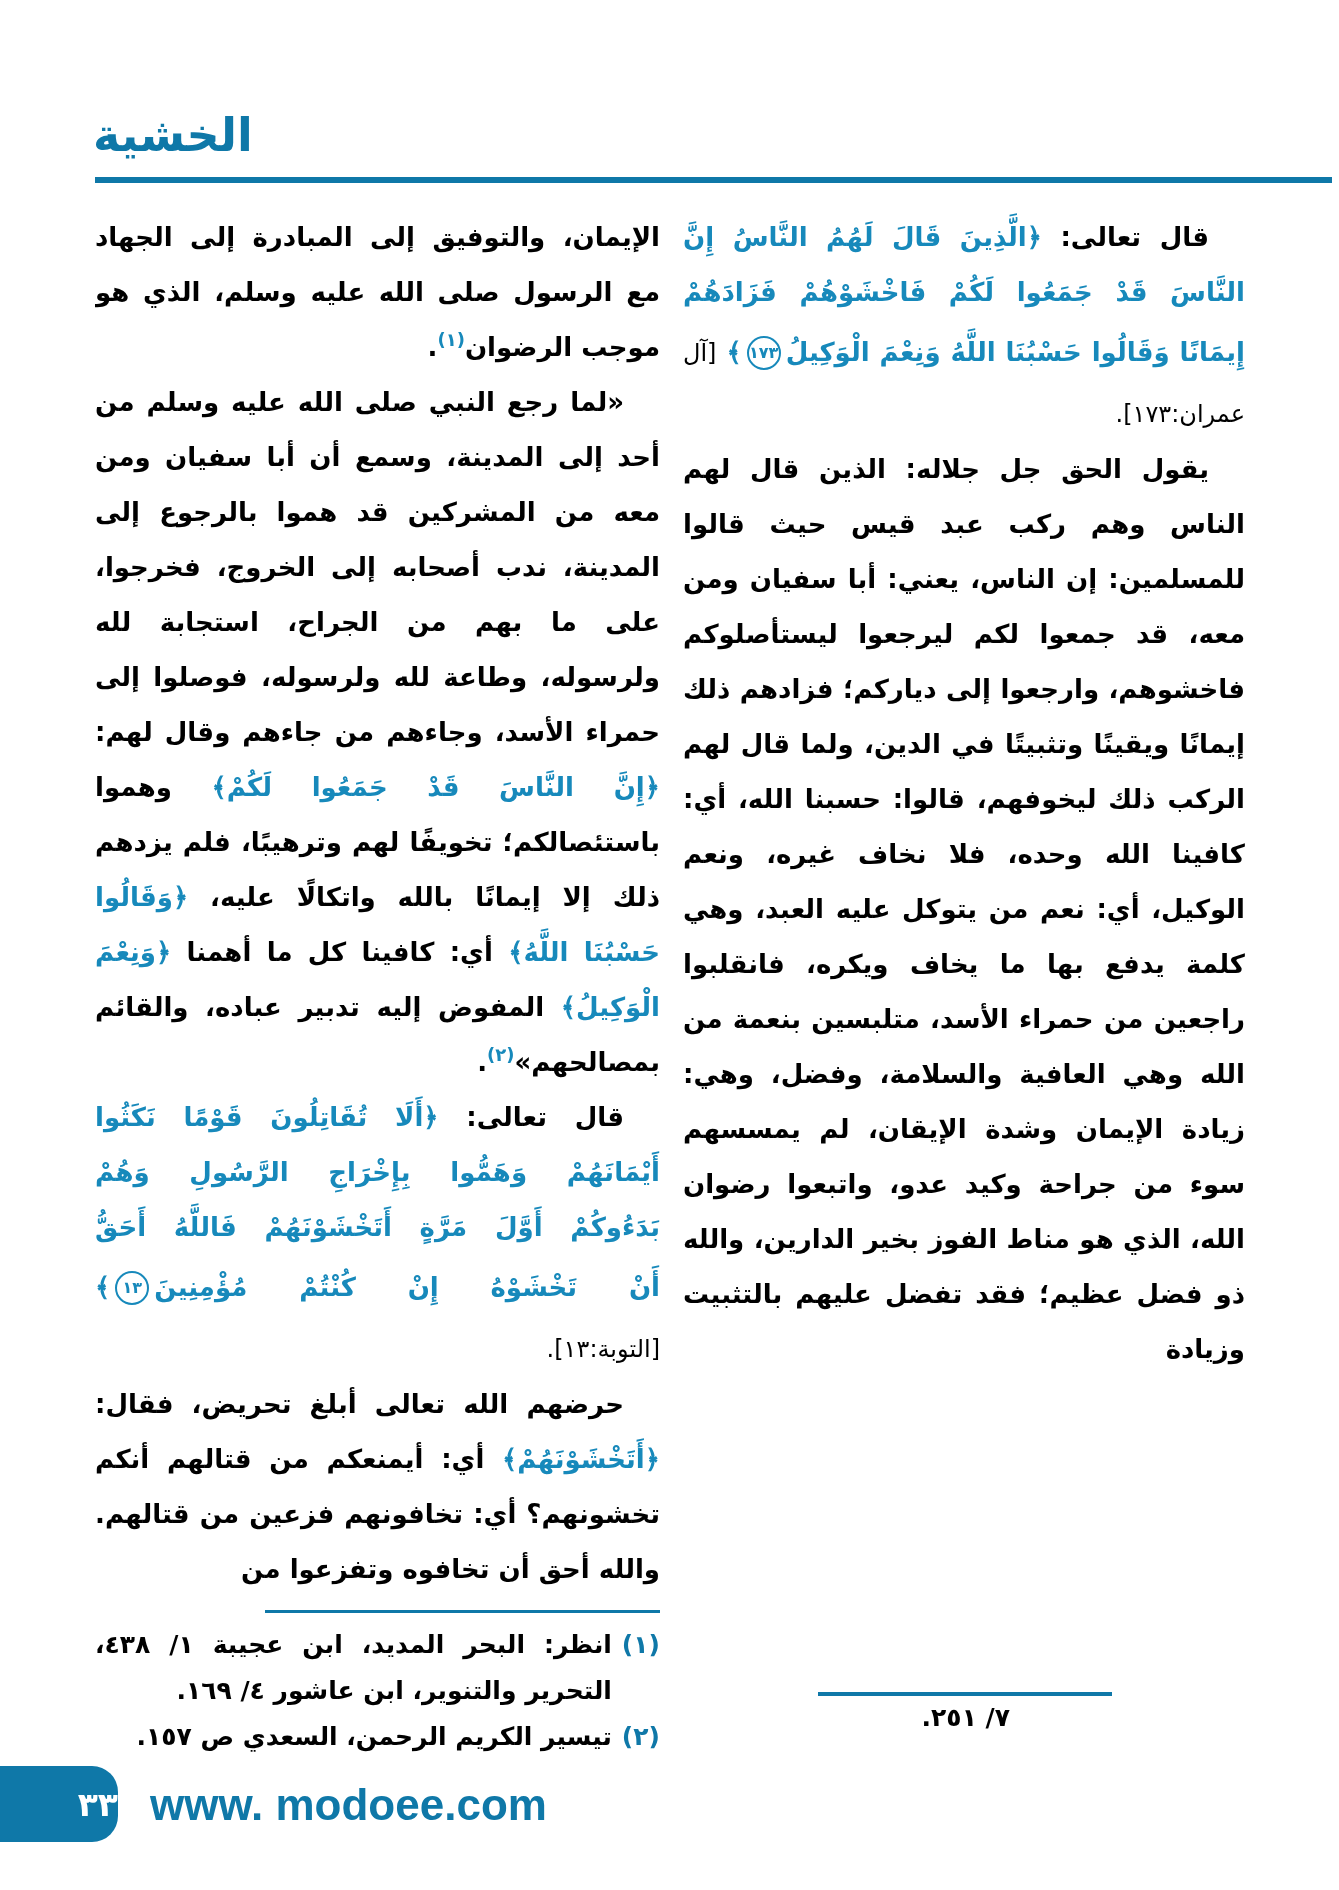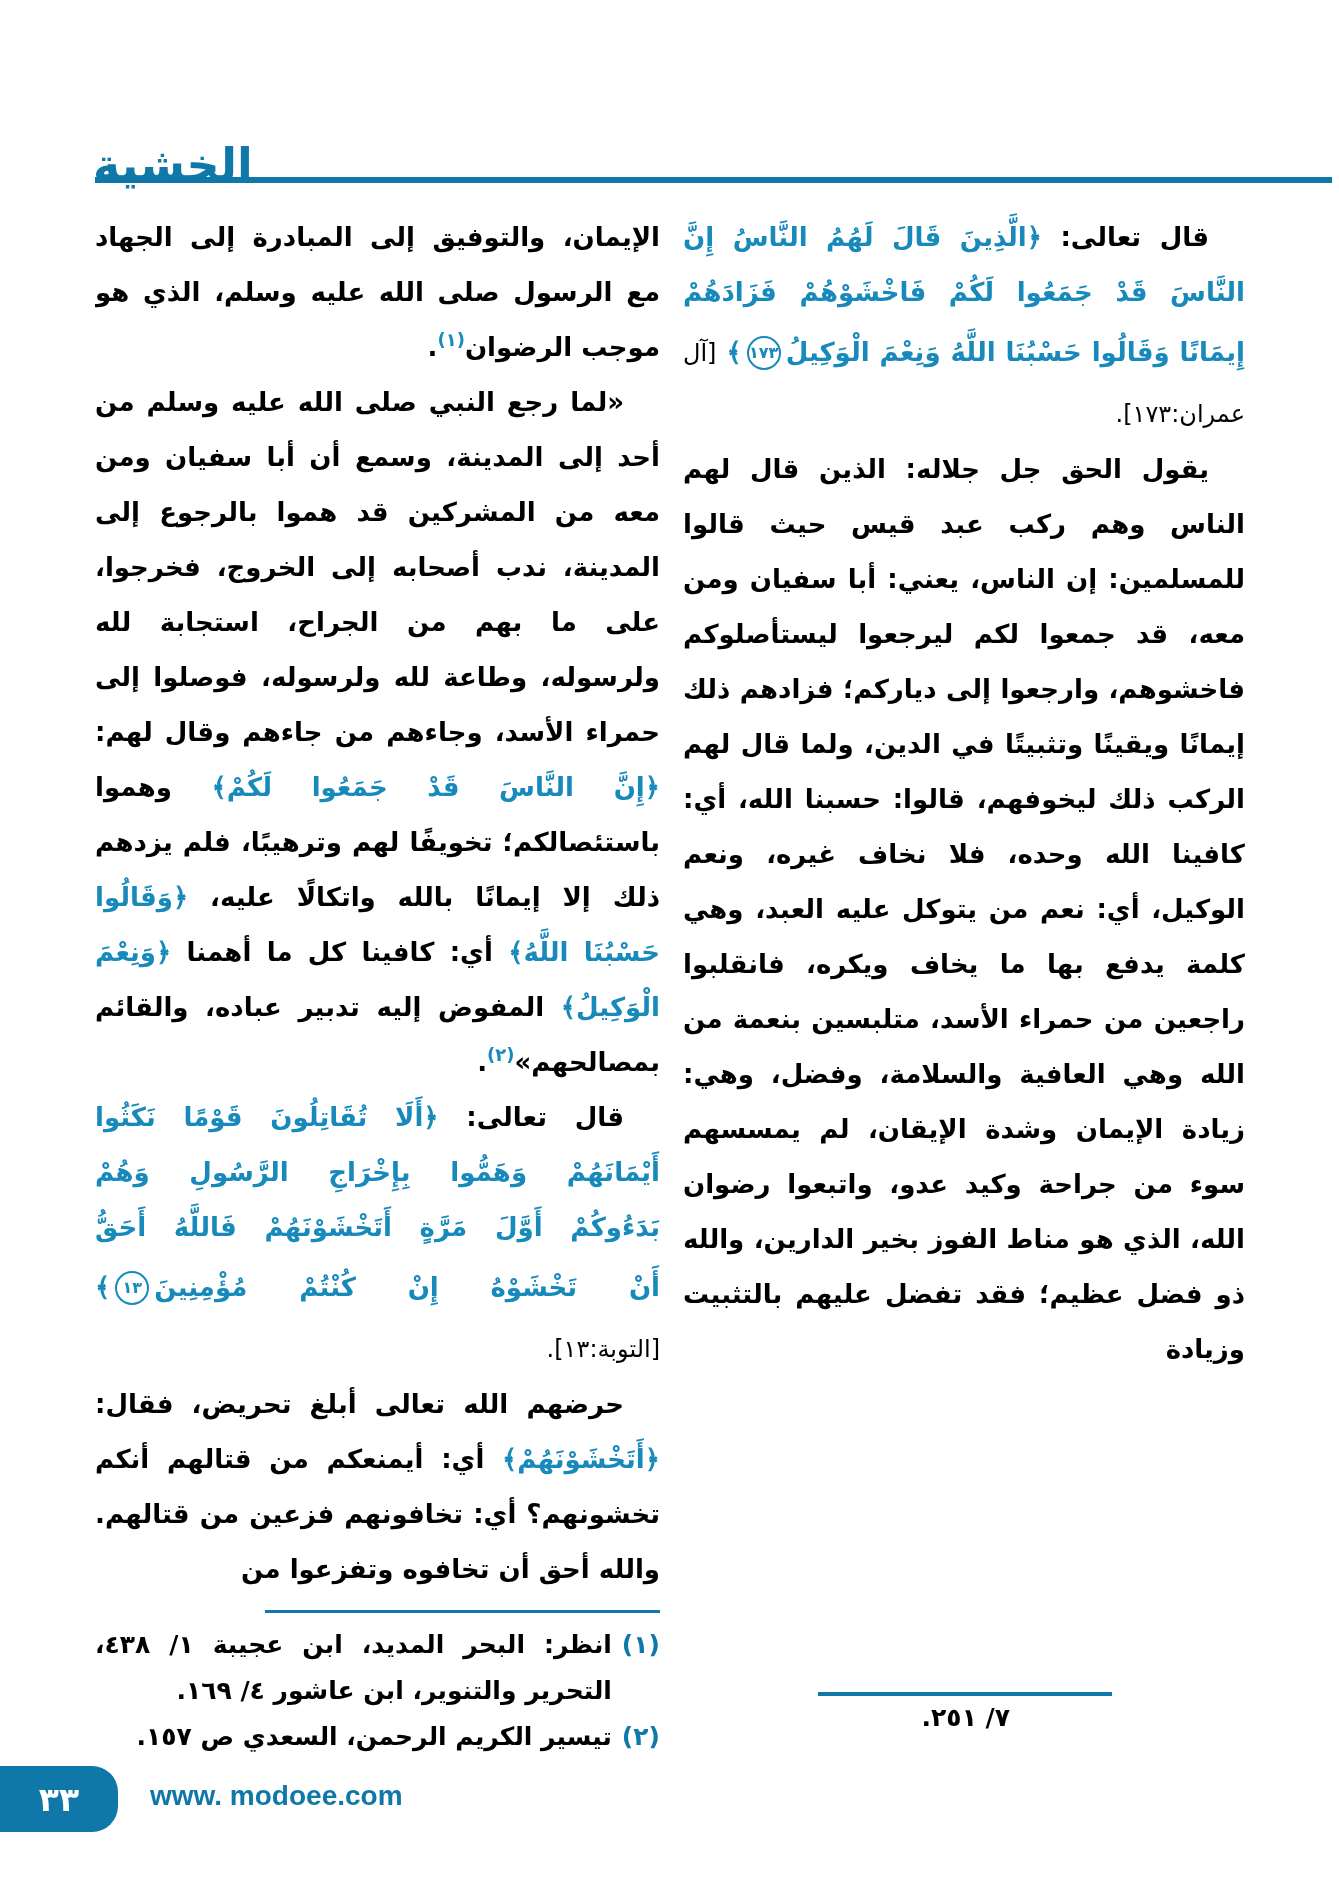--- a/index.html
+++ b/index.html
@@ -3,21 +3,21 @@
 <meta charset="utf-8">
 <style>
   * { margin:0; padding:0; box-sizing:border-box; }
   html,body { background:#ffffff; }
   body { width:1339px; height:1890px; position:relative; overflow:hidden;
          font-family:"DejaVu Sans", sans-serif; }
   .page { position:absolute; inset:0; background:#ffffff; }
 
   
   .logo { position:absolute; left:93px; top:108px; color:#0F78A8;
-          font-size:46px; font-weight:700; letter-spacing:-1px;margin-top:30px; }
+          font-size:46px; font-weight:700; letter-spacing:-1px; }
   .header-rule { position:absolute; left:95px; top:177px; width:1237px; height:6px;
                  background:#0F78A8; }
 
   
   .col { position:absolute; top:210px; direction:rtl; overflow:hidden;
          text-align:justify; color:#000; font-weight:700;
          font-size:26px; line-height:55px; }
   .col-right { left:683px; width:562px; height:1475px; }
   .col-left  { left:95px;  width:565px; height:1395px; }
 
@@ -46,26 +46,26 @@
   .footnotes { position:absolute; left:95px; top:1622px; width:565px;
                direction:rtl; font-size:25px; line-height:46px; font-weight:700; }
   .footnote { display:flex; gap:10px; }
   .fn-marker { color:#0F78A8; flex:0 0 auto; }
   .fn-text { text-align:justify; }
 
   .fn-cont { position:absolute; left:683px; top:1703px; width:327px;
              direction:rtl; font-size:25px; font-weight:700; }
 
   
-  .page-tab { position:absolute; left:0; top:1766px; width:118px; height:66px;
+  .page-tab { position:absolute; left:0; top:1766px; width:118px; height:76px;
               background:#0F78A8; border-radius:0 26px 26px 0;
-              display:flex; align-items:center; justify-content:center; }
+              display:flex; align-items:center; }
   .page-num { color:#ffffff; font-size:33px; font-weight:700; }
   .website { position:absolute; left:150px; top:1780px; color:#0F78A8;
-             font-size:28px; font-weight:600; direction:ltr;
+             font-size:44px; font-weight:600; direction:ltr;
              font-family:"Liberation Sans", sans-serif; }
 </style>
 </head>
 <body>
 
 <div class="page">
 
   <div class="logo">الخشية</div>
   <div class="header-rule"></div>
 

